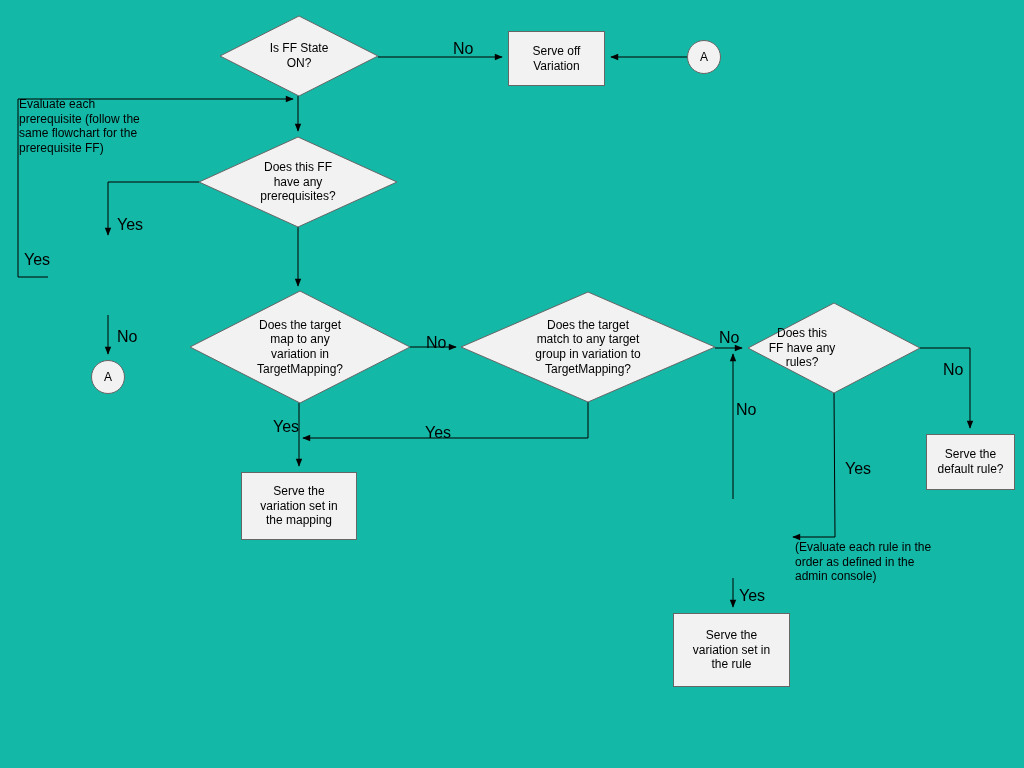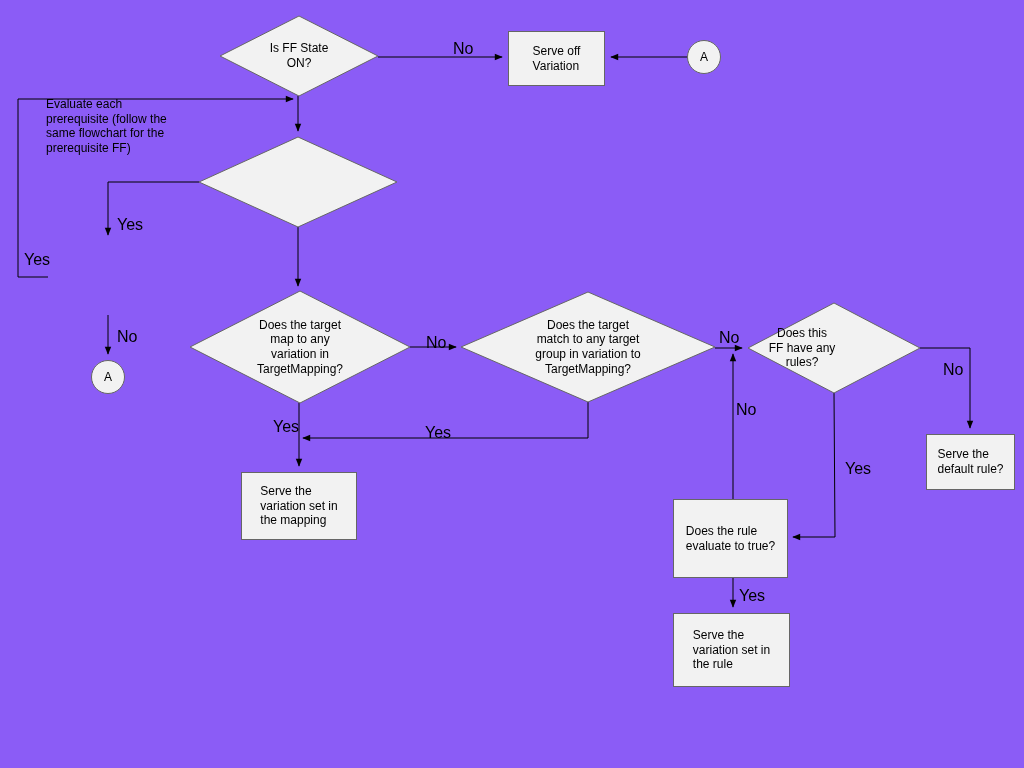--- a/index.html
+++ b/index.html
@@ -8,21 +8,21 @@
     background: #ffffff;
     width: 1024px;
     height: 768px;
     overflow: hidden;
     font-family: "Liberation Sans", sans-serif;
   }
   #canvas {
     position: relative;
     width: 1024px;
     height: 768px;
-    background: #8b5cf6;
+    background: #14b8a6;
   }
   #connector-layer {
     position: absolute;
     left: 0; top: 0;
     width: 1024px;
     height: 768px;
   }
   .node-label {
     position: absolute;
     display: flex;
@@ -35,20 +35,21 @@
     white-space: pre-line;
   }
   .rect-node {
     position: absolute;
     background: #f2f2f2;
     border: 1px solid #666666;
     box-sizing: border-box;
     display: flex;
     align-items: center;
     justify-content: center;
+    text-align: center;
     font-size: 12px;
     line-height: 1.22;
     color: #000000;
     white-space: pre-line;
   }
   .circle-node {
     position: absolute;
     width: 34px;
     height: 34px;
     background: #f2f2f2;
@@ -117,52 +118,56 @@
 
     <polygon class="diamond" points="299,16 378,56 299,96 220,56"></polygon>
     <polygon class="diamond" points="298,137 397,182 298,227 199,182"></polygon>
     <polygon class="diamond" points="300,291 410,347 300,403 190,347"></polygon>
     <polygon class="diamond" points="588,292 715,347 588,402 461,347"></polygon>
     <polygon class="diamond" points="834,303 920,348 834,393 748,348"></polygon>
   </svg>
 
   <div class="node-label" style="left:229px; top:31px; width:140px; height:50px;">Is FF State
 ON?</div>
+  <div class="node-label" style="left:228px; top:152px; width:140px; height:60px;">Does this FF
+have any
+prerequisites?</div>
   <div class="node-label" style="left:220px; top:316px; width:160px; height:62px;">Does the target
 map to any
 variation in
 TargetMapping?</div>
   <div class="node-label" style="left:508px; top:316px; width:160px; height:62px;">Does the target
 match to any target
 group in variation to
 TargetMapping?</div>
   <div class="node-label" style="left:732px; top:324px; width:140px; height:48px;">Does this
 FF have any
 rules?</div>
 
   <div class="rect-node" style="left:508px; top:31px; width:97px; height:55px;">Serve off
 Variation</div>
   <div class="rect-node" style="left:241px; top:472px; width:116px; height:68px;">Serve the
 variation set in
 the mapping</div>
   <div class="rect-node" style="left:926px; top:434px; width:89px; height:56px;">Serve the
 default rule?</div>
-  <div class="rect-node" style="left:673px; top:499px; width:115px; height:79px;">Does the rule
-evaluate to true?</div>
   <div class="rect-node" style="left:673px; top:613px; width:117px; height:74px;">Serve the
 variation set in
 the rule</div>
 
   <div class="circle-node" style="left:687px; top:40px;">A</div>
   <div class="circle-node" style="left:91px; top:360px;">A</div>
 
-  <div class="note" style="left:19px; top:97px; width:150px;margin-left:27px;">Evaluate each
+  <div class="note" style="left:19px; top:97px; width:150px;">Evaluate each
 prerequisite (follow the
 same flowchart for the
 prerequisite FF)</div>
+  <div class="note" style="left:795px; top:540px; width:160px;">(Evaluate each rule in the
+order as defined in the
+admin console)</div>
 
   <span class="edge-label" style="left:453px; top:40px;">No</span>
   <span class="edge-label" style="left:117px; top:216px;">Yes</span>
   <span class="edge-label" style="left:24px; top:251px;">Yes</span>
   <span class="edge-label" style="left:117px; top:328px;">No</span>
   <span class="edge-label" style="left:426px; top:334px;">No</span>
   <span class="edge-label" style="left:273px; top:418px;">Yes</span>
   <span class="edge-label" style="left:425px; top:424px;">Yes</span>
   <span class="edge-label" style="left:719px; top:329px;">No</span>
   <span class="edge-label" style="left:736px; top:401px;">No</span>

